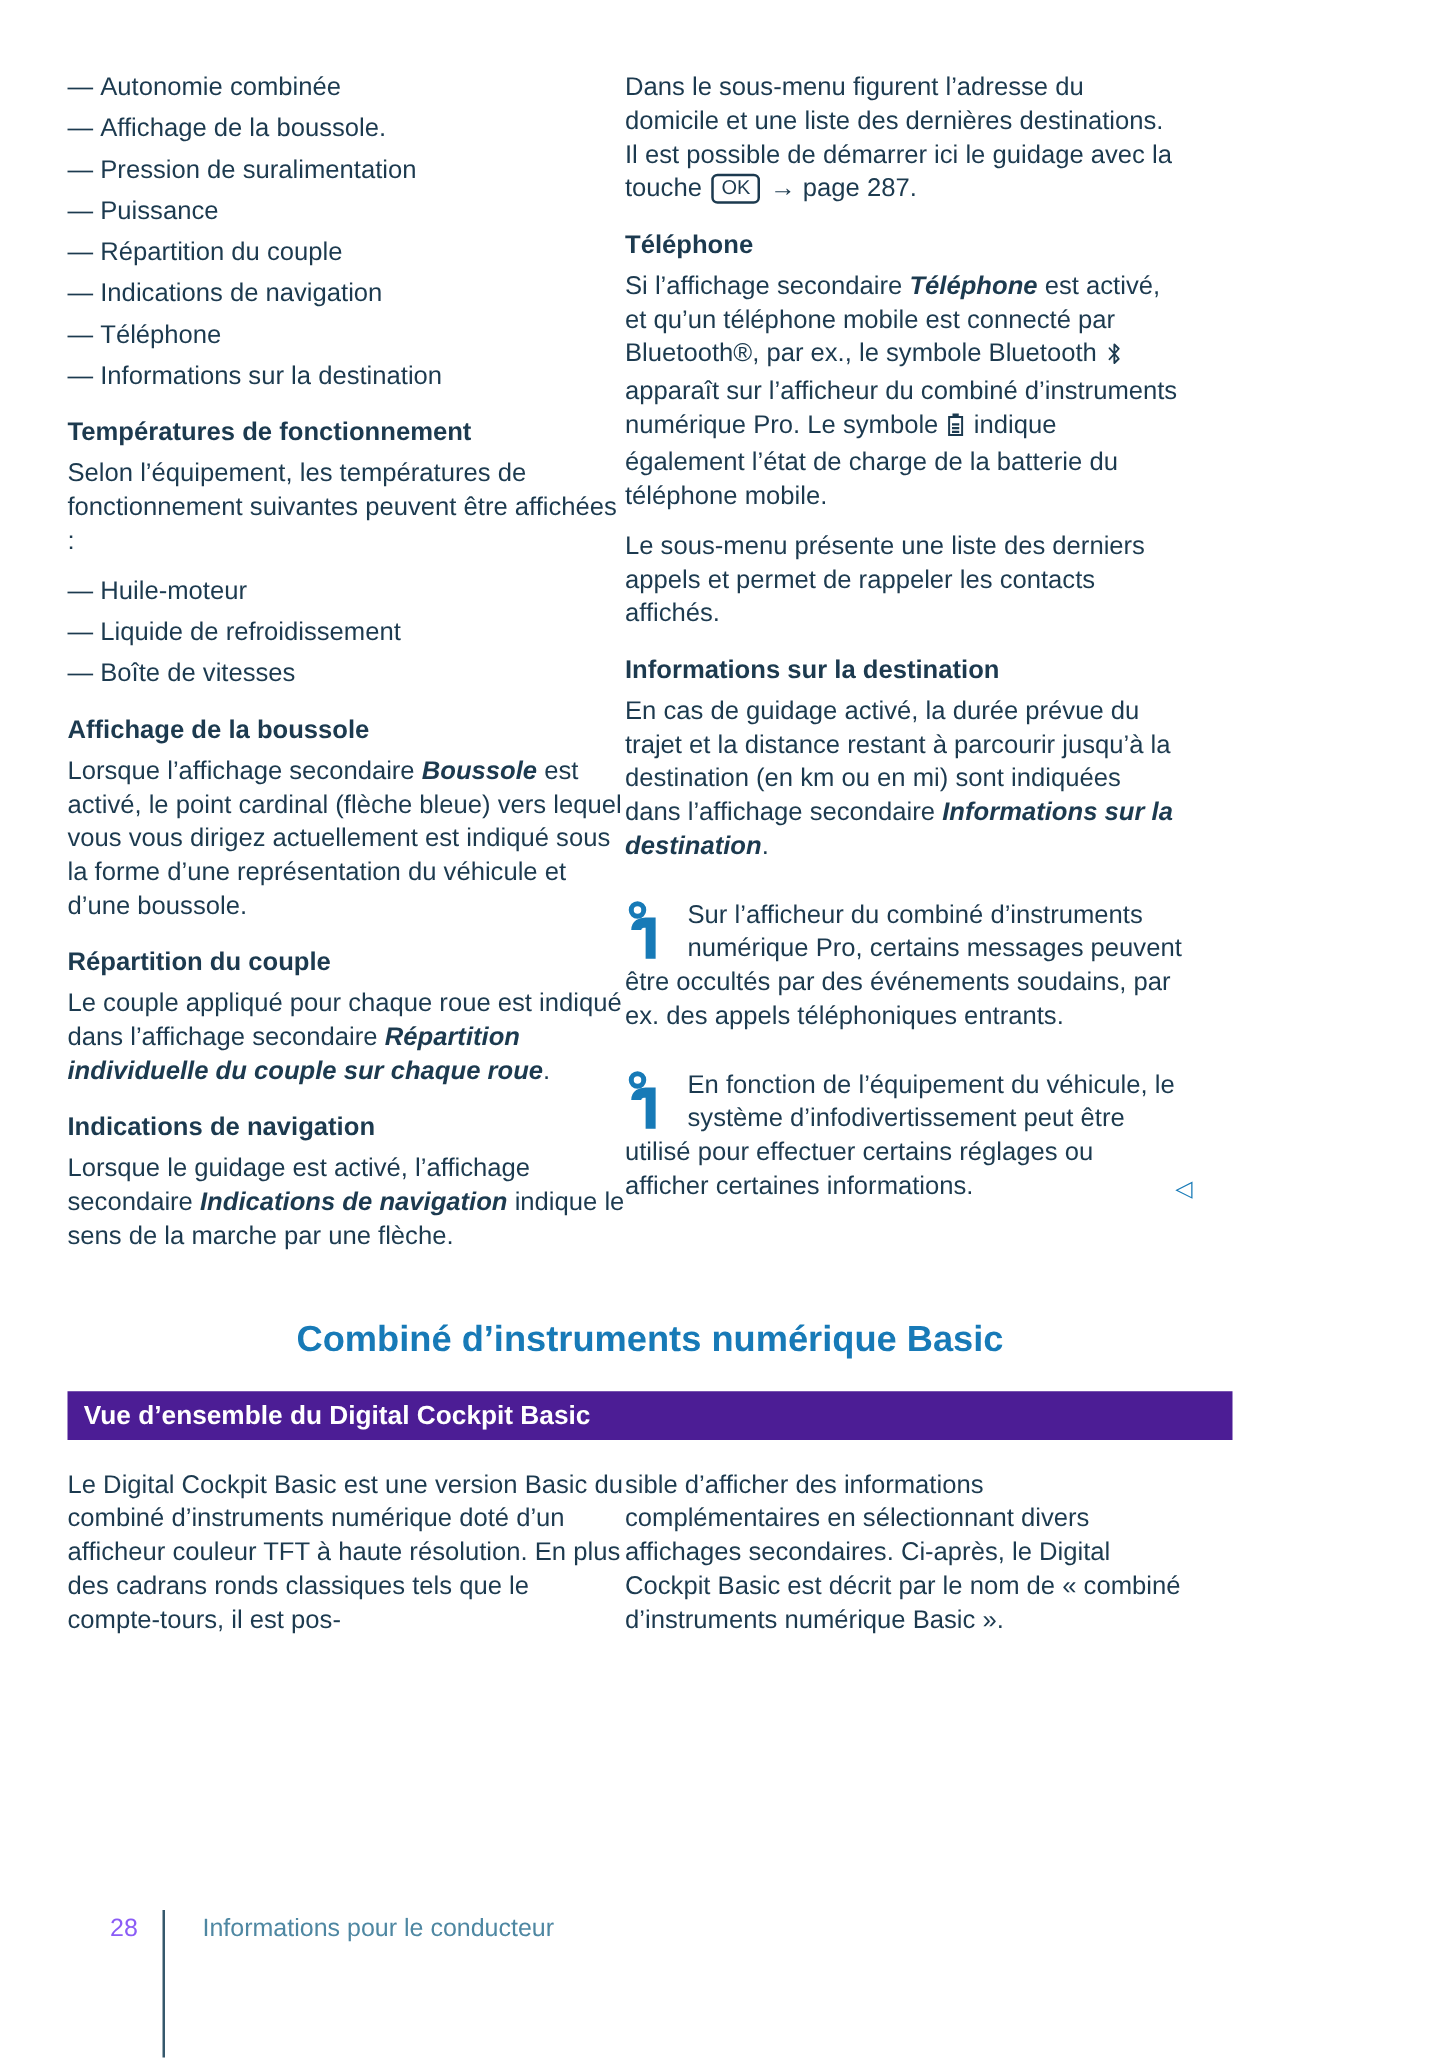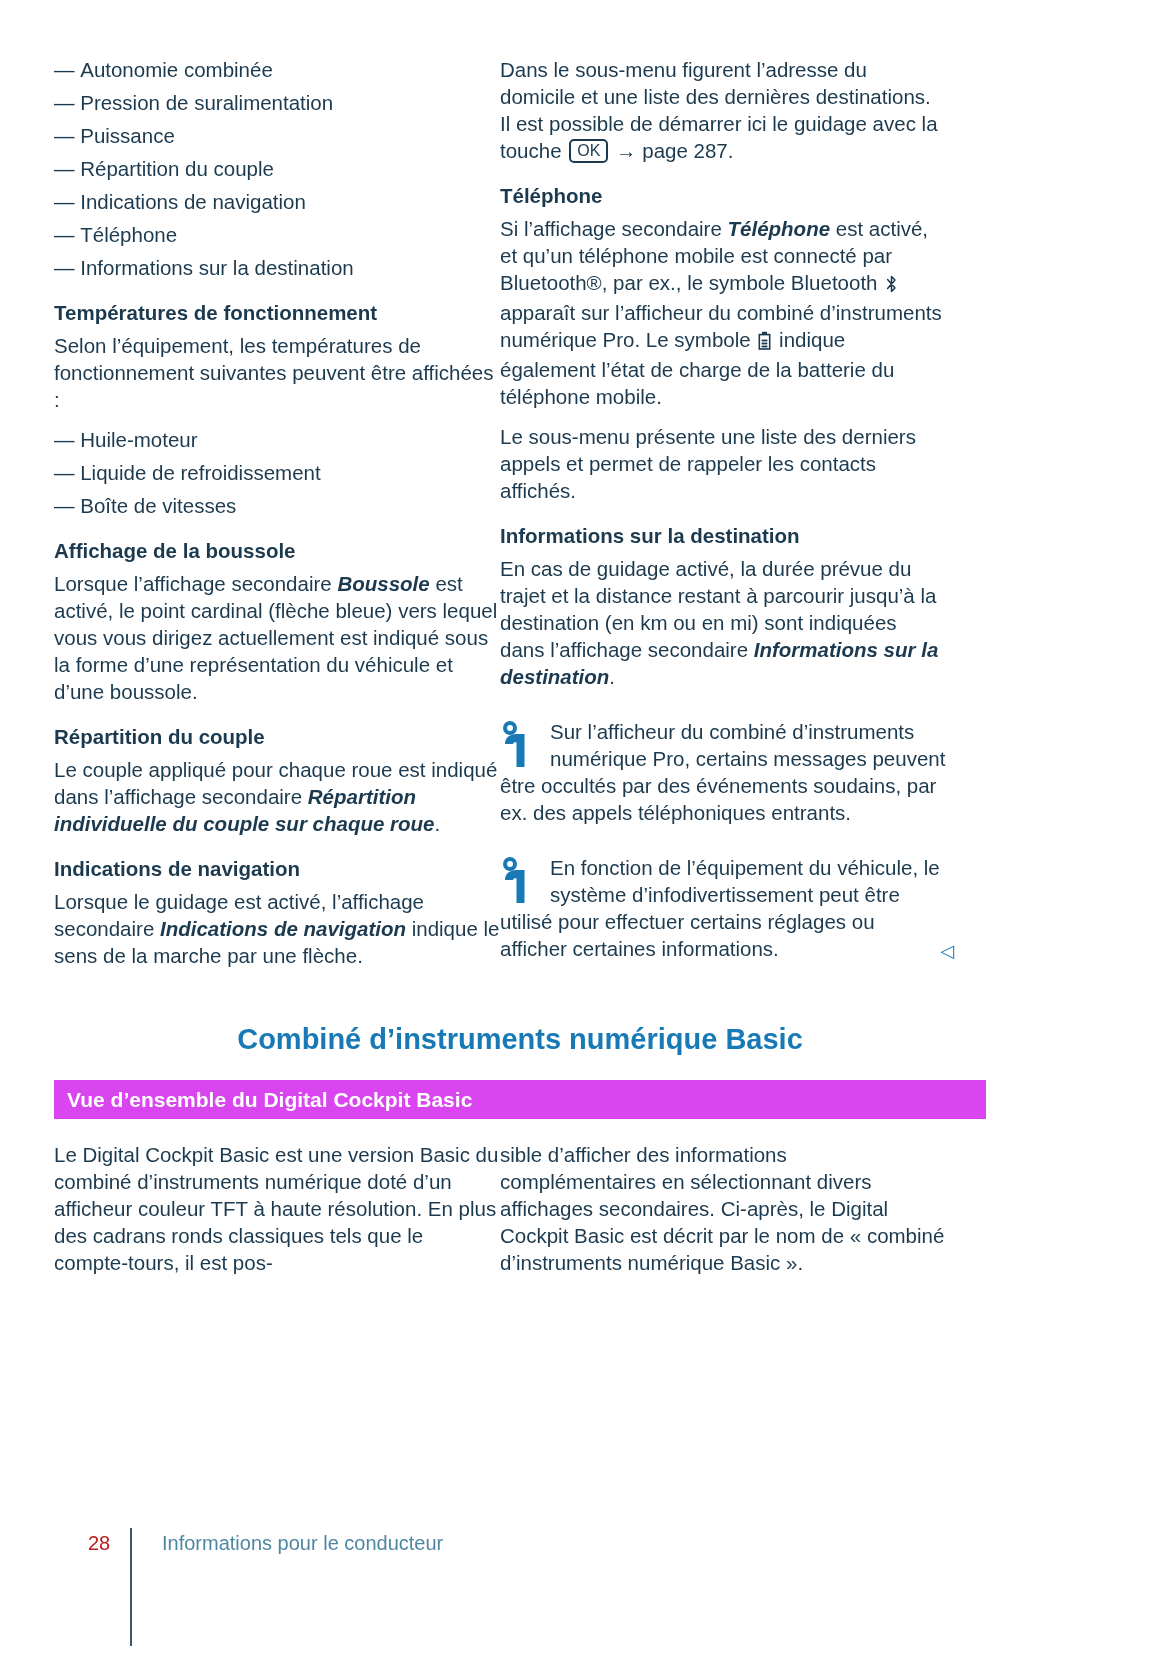--- a/index.html
+++ b/index.html
@@ -54,53 +54,54 @@
   .chapter-title {
     color: #177ab7;
     font-size: 29px;
     line-height: 34px;
     font-weight: 700;
     margin: 40px 0 24px 0;
     text-align: center;
   }
 
   .banner {
-    background: #d946ef;
+    background: #4c1d95;
     color: #ffffff;
     height: 39px;
     line-height: 39px;
     font-size: 21px;
     font-weight: 700;
     padding-left: 13px;
     margin: 0 0 22px 0;
     width: 932px;
   }
 
   .footer { position: absolute; left: 88px; top: 1532px; font-size: 20px; }
-  .page-num { color: #b91c1c; display: inline-block; }
+  .page-num { color: #8b5cf6; display: inline-block; }
   .footer-rule {
     position: absolute;
     left: 42px;
     top: -4px;
     width: 2px;
     height: 118px;
     background: #35586c;
   }
   .footer-title { color: #4e87a2; margin-left: 74px; position: absolute; left: 0; top: 0; white-space: nowrap; }
 </style>
 </head>
 <body>
 
 <div class="page">
   <div class="content">
 
     <div class="two-col">
       <div class="col">
           <ul class="dash-list">
             <li>Autonomie combinée</li>
+            <li>Affichage de la boussole.</li>
             <li>Pression de suralimentation</li>
             <li>Puissance</li>
             <li>Répartition du couple</li>
             <li>Indications de navigation</li>
             <li>Téléphone</li>
             <li>Informations sur la destination</li>
           </ul>
           <h3 class="sub-heading">Températures de fonctionnement</h3>
           <p class="para"><span>Selon l’équipement, les températures de fonctionnement suivantes peuvent être affichées :</span></p>
           <ul class="dash-list">

